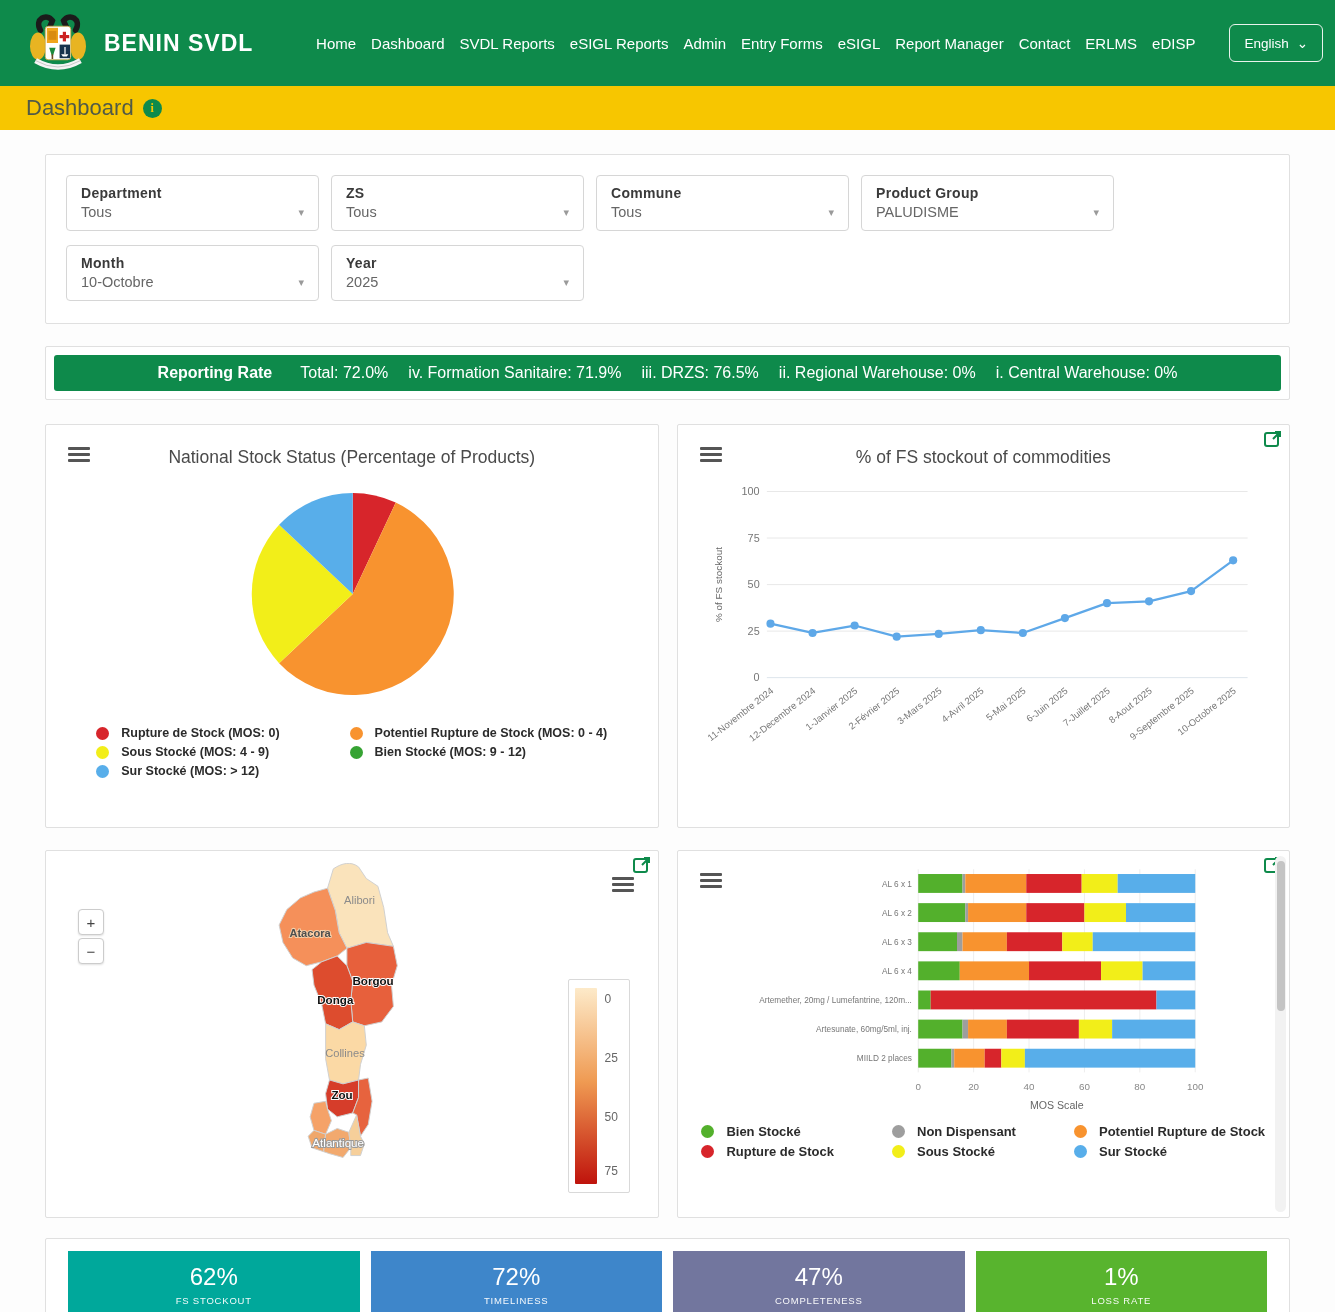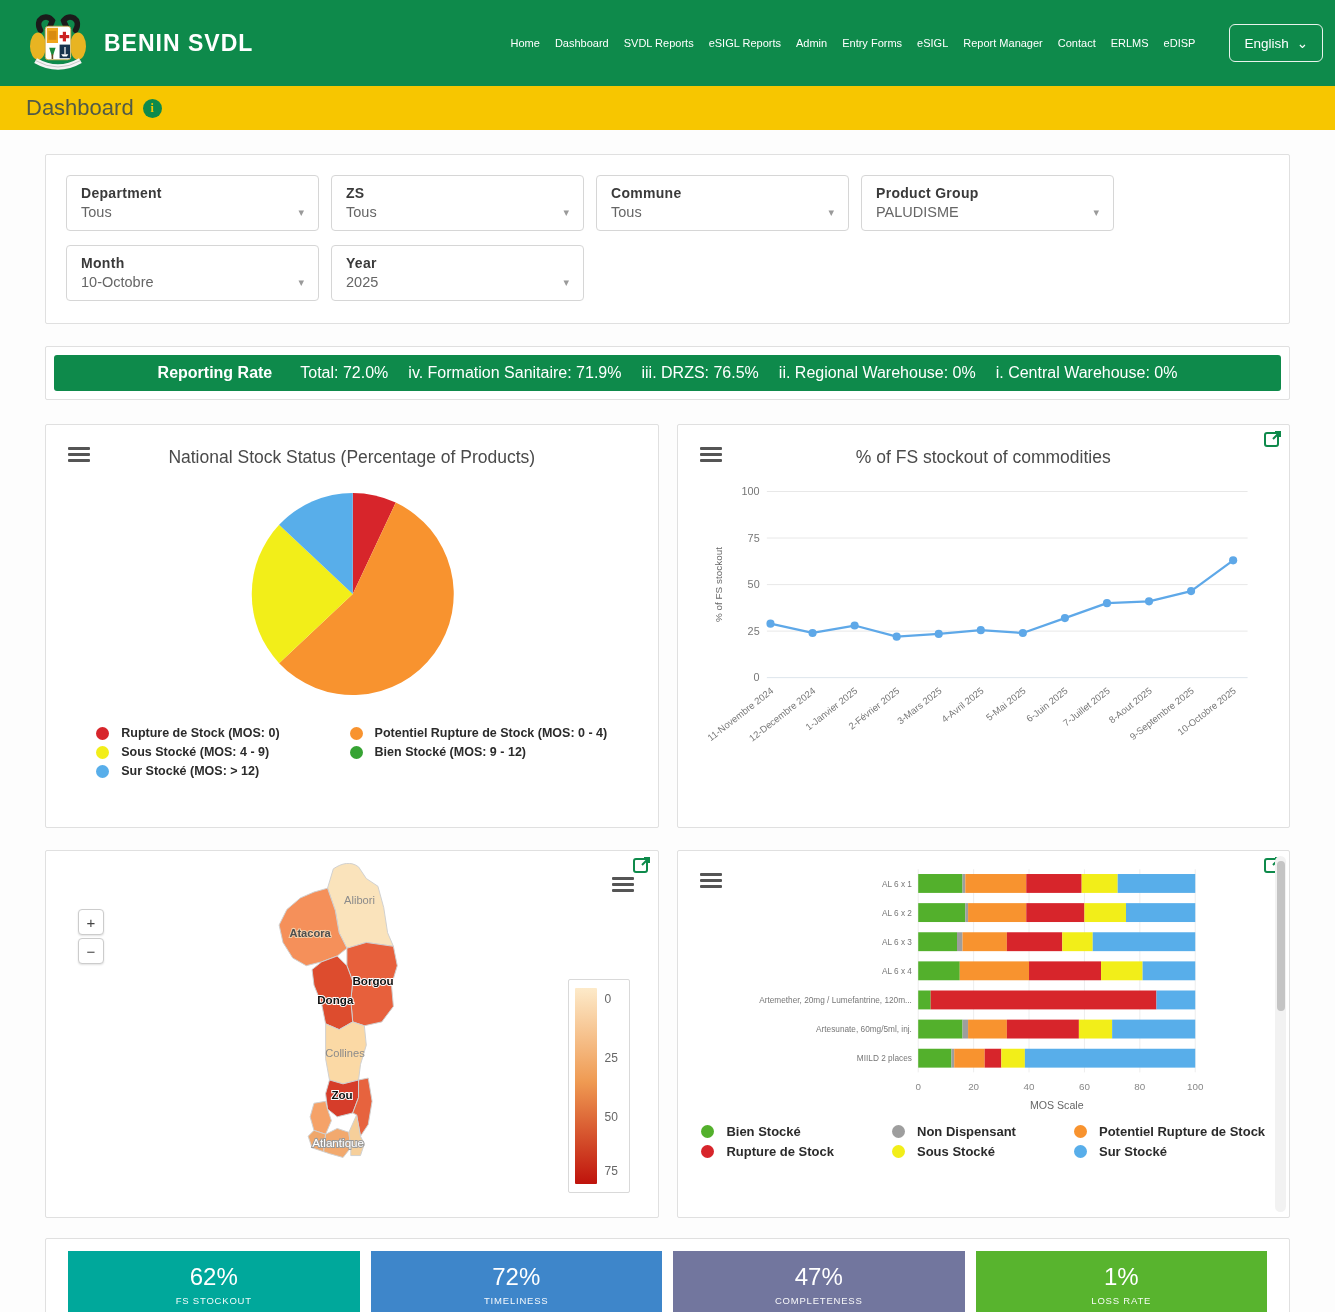--- a/index.html
+++ b/index.html
@@ -3,21 +3,21 @@
 <meta charset="utf-8">
 <style>
   * { box-sizing: border-box; margin: 0; padding: 0; }
   html,body { background:#ffffff; }
   body { font-family:"Liberation Sans", sans-serif; width:1335px; }
 
   
   .header { background:#0e8a4b; height:86px; display:flex; align-items:center; padding:0 12px 0 26px; }
   .brand { color:#fff; font-weight:bold; font-size:23px; letter-spacing:1px; margin-left:14px; white-space:nowrap; }
   .nav { display:flex; align-items:center; gap:15px; margin-left:auto; }
-  .nav-link { color:#fff; font-size:11px; text-decoration:none; cursor:pointer; white-space:nowrap; }
+  .nav-link { color:#fff; font-size:15px; text-decoration:none; cursor:pointer; white-space:nowrap; }
   .lang-btn { margin-left:34px; background:transparent; border:1px solid #e9f3ec; border-radius:6px;
               color:#fff; font-size:13.5px; padding:10px 14px; display:flex; gap:8px; align-items:center; cursor:pointer; }
 
   
   .page-bar { background:#f7c600; height:44px; display:flex; align-items:center; padding:0 26px; }
   .page-title { color:#515a47; font-size:22px; }
   .info-icon { width:19px; height:19px; background:#0e8a4b; color:#f7c600; border-radius:50%;
                display:inline-flex; align-items:center; justify-content:center;
                font-size:12px; font-weight:bold; font-family:"Liberation Serif",serif; margin-left:9px; cursor:pointer; }
 

